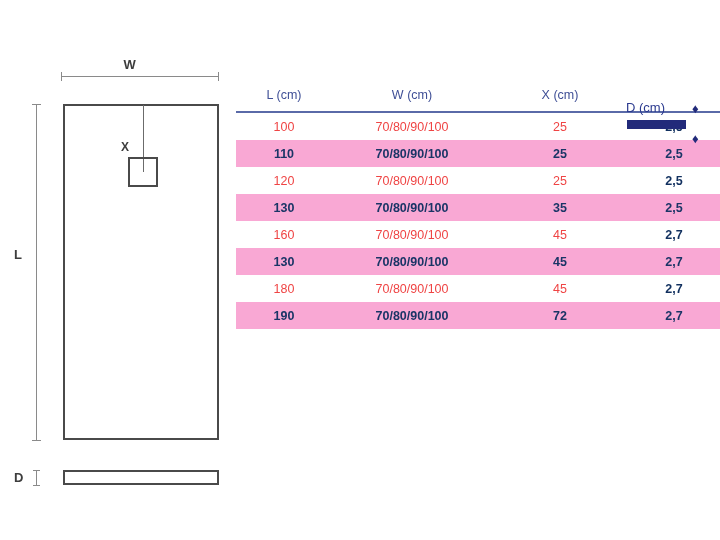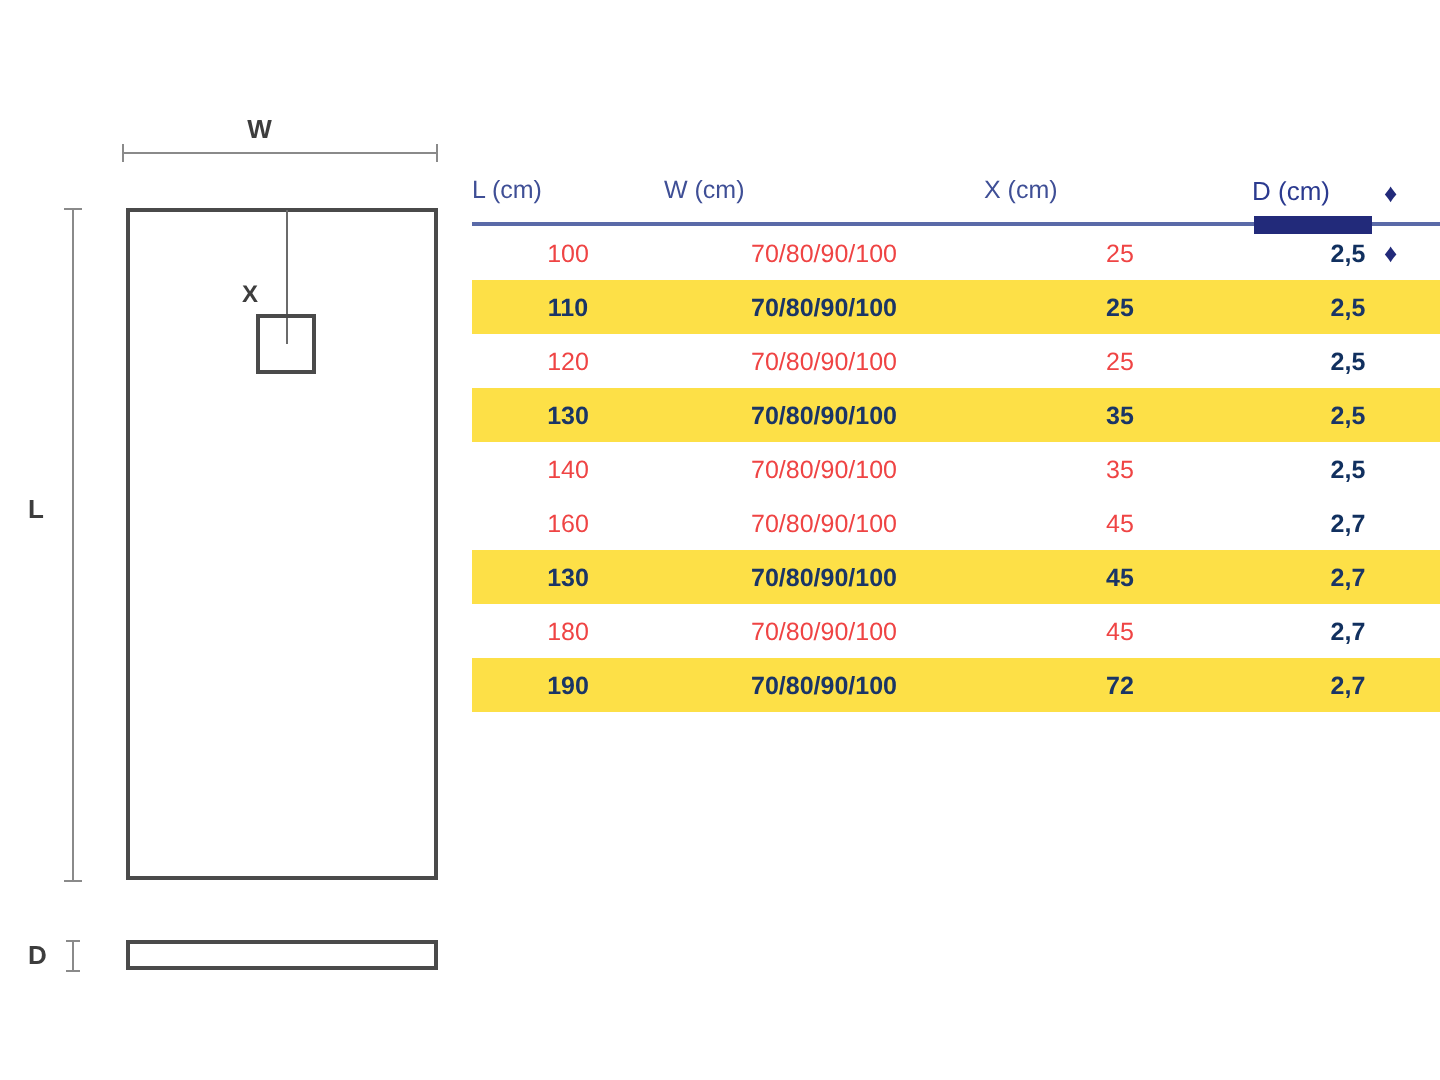--- a/index.html
+++ b/index.html
@@ -165,21 +165,21 @@
     position: absolute;
     left: 236px;
     top: 88px;
     width: 484px;
   }
 
   
   #d-legend {
     position: absolute;
     left: 390px;
-    top: 0px;
+    top: 12px;
     width: 94px;
     height: 46px;
   }
   #d-legend-text {
     position: absolute;
     left: 0px;
     top: 0px;
     font-size: 13px;
     color: #2b3a8f;
   }
@@ -205,38 +205,38 @@
     border-collapse: collapse;
     width: 484px;
     table-layout: fixed;
   }
 
   thead th {
     font-weight: normal;
     font-size: 12.5px;
     color: #3f4f96;
     padding: 0 0 9px 0;
-    text-align: left;
+    text-align: center;
     vertical-align: bottom;
   }
   thead tr {
     border-bottom: 2px solid #5a6aa8;
   }
 
   tbody td {
     font-size: 12.5px;
     color: #ef4444;
     text-align: center;
     height: 27px;
     padding: 0;
     vertical-align: middle;
   }
 
   tbody tr.striped {
-    background: #fde047;
+    background: #f9a8d4;
   }
   tbody tr.striped td {
     font-weight: bold;
     color: #1a3566;
   }
   tbody td.col-d {
     font-weight: bold;
     color: #11305f;
   }
 
@@ -318,26 +318,20 @@
             <td>25</td>
             <td class="col-d">2,5</td>
           </tr>
           <tr class="striped">
             <td>130</td>
             <td>70/80/90/100</td>
             <td>35</td>
             <td class="col-d">2,5</td>
           </tr>
           <tr>
-            <td>140</td>
-            <td>70/80/90/100</td>
-            <td>35</td>
-            <td class="col-d">2,5</td>
-          </tr>
-          <tr>
             <td>160</td>
             <td>70/80/90/100</td>
             <td>45</td>
             <td class="col-d">2,7</td>
           </tr>
           <tr class="striped">
             <td>130</td>
             <td>70/80/90/100</td>
             <td>45</td>
             <td class="col-d">2,7</td>

